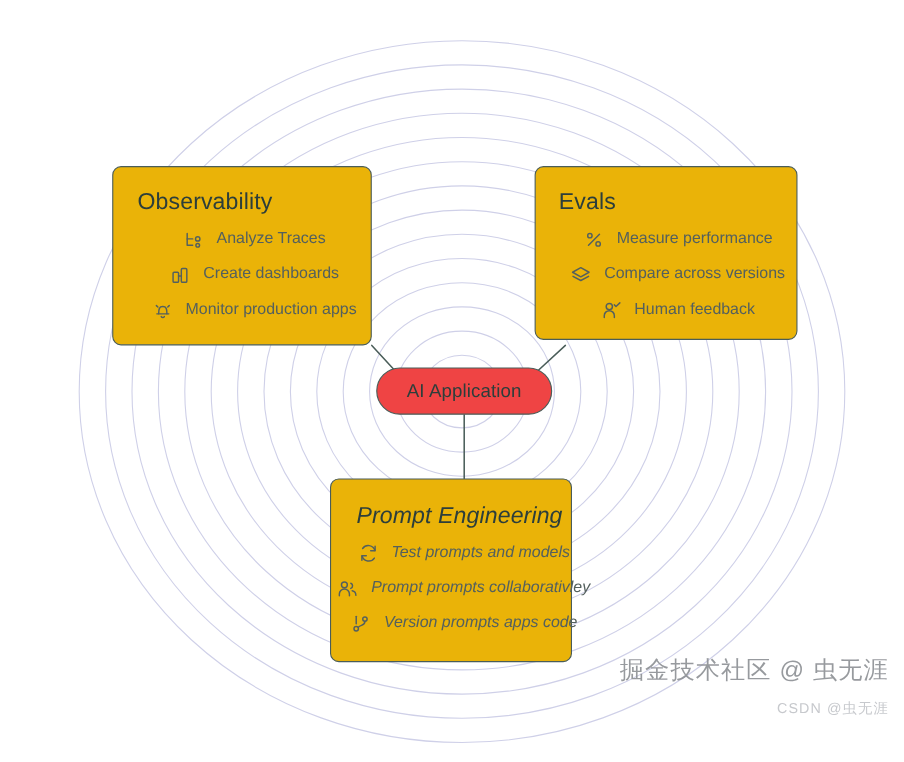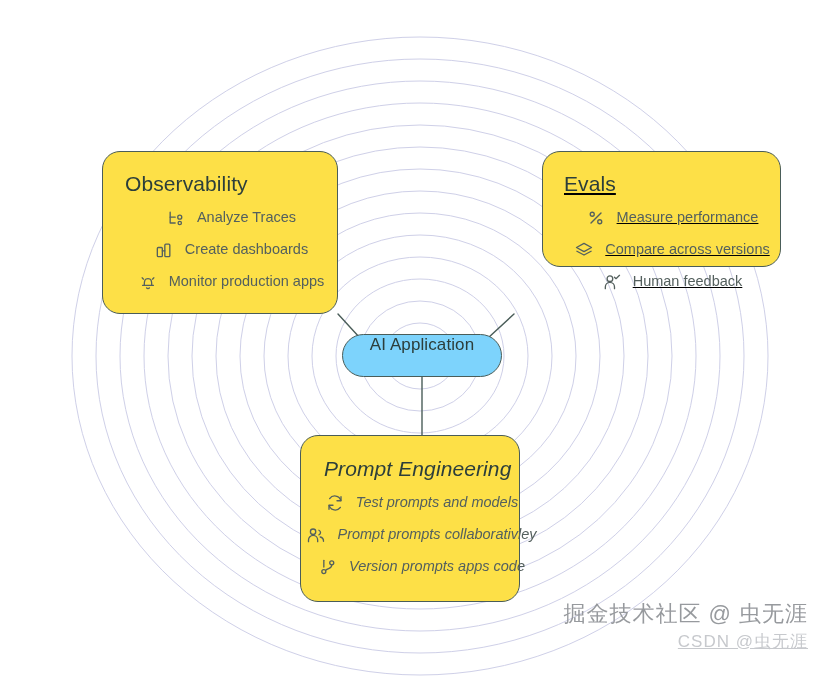--- a/index.html
+++ b/index.html
@@ -24,23 +24,23 @@
     top: 0;
     width: 822px;
     height: 693px;
   }
   #rings { z-index: 1; }
   #connectors { z-index: 2; }
 
   .card {
     position: absolute;
     z-index: 3;
-    background: #fde047;
+    background: #eab308;
     border: 1.4px solid #4a5d59;
-    border-radius: 18px;
+    border-radius: 8px;
     box-sizing: border-box;
   }
   .card-title {
     color: #2c3e3b;
     font-size: 21px;
     font-weight: 400;
     letter-spacing: 0.1px;
     margin: 0;
     padding: 0;
   }
@@ -77,48 +77,47 @@
 
   
   #card-observability {
     left: 102px;
     top: 151px;
     width: 236px;
     height: 163px;
     padding: 20px 0 0 22px;
   }
   #card-evals {
-    left: 542px;
+    left: 486px;
     top: 151px;
     width: 239px;
-    height: 116px;
+    height: 158px;
     padding: 20px 0 0 21px;
-    text-decoration: underline;
   }
   #card-prompt {
     left: 300px;
     top: 435px;
     width: 220px;
     height: 167px;
     padding: 21px 0 0 23px;
     font-style: italic;
   }
 
   #center-node {
     position: absolute;
     z-index: 4;
     left: 342px;
     top: 334px;
     width: 160px;
     height: 43px;
     border: 1.4px solid #4a5d59;
     border-radius: 22px;
-    background: #7dd3fc;
+    background: #ef4444;
     display: flex;
-    align-items: flex-start;
+    align-items: center;
     justify-content: center;
     box-sizing: border-box;
   }
   #center-node .center-label {
     color: #2c3e3b;
     font-size: 17px;
     letter-spacing: 0.1px;
     white-space: nowrap;
   }
 
@@ -132,25 +131,24 @@
   }
   .wm-main {
     color: #8f9296;
     font-size: 22px;
     letter-spacing: 1px;
     white-space: nowrap;
     opacity: 0.92;
   }
   .wm-sub {
     color: #c7c9cd;
-    font-size: 17px;
+    font-size: 13px;
     letter-spacing: 1px;
     white-space: nowrap;
-    margin-top: 1px;
-    text-decoration: underline;
+    margin-top: 11px;
   }
 </style>
 </head>
 <body>
 
 <div id="stage">
 
   <svg id="rings" viewBox="0 0 822 693" xmlns="http://www.w3.org/2000/svg" aria-hidden="true">
     <g fill="none" stroke="#cfd0e8" stroke-width="1">
       <ellipse cx="420" cy="356" rx="36" ry="33"></ellipse>

